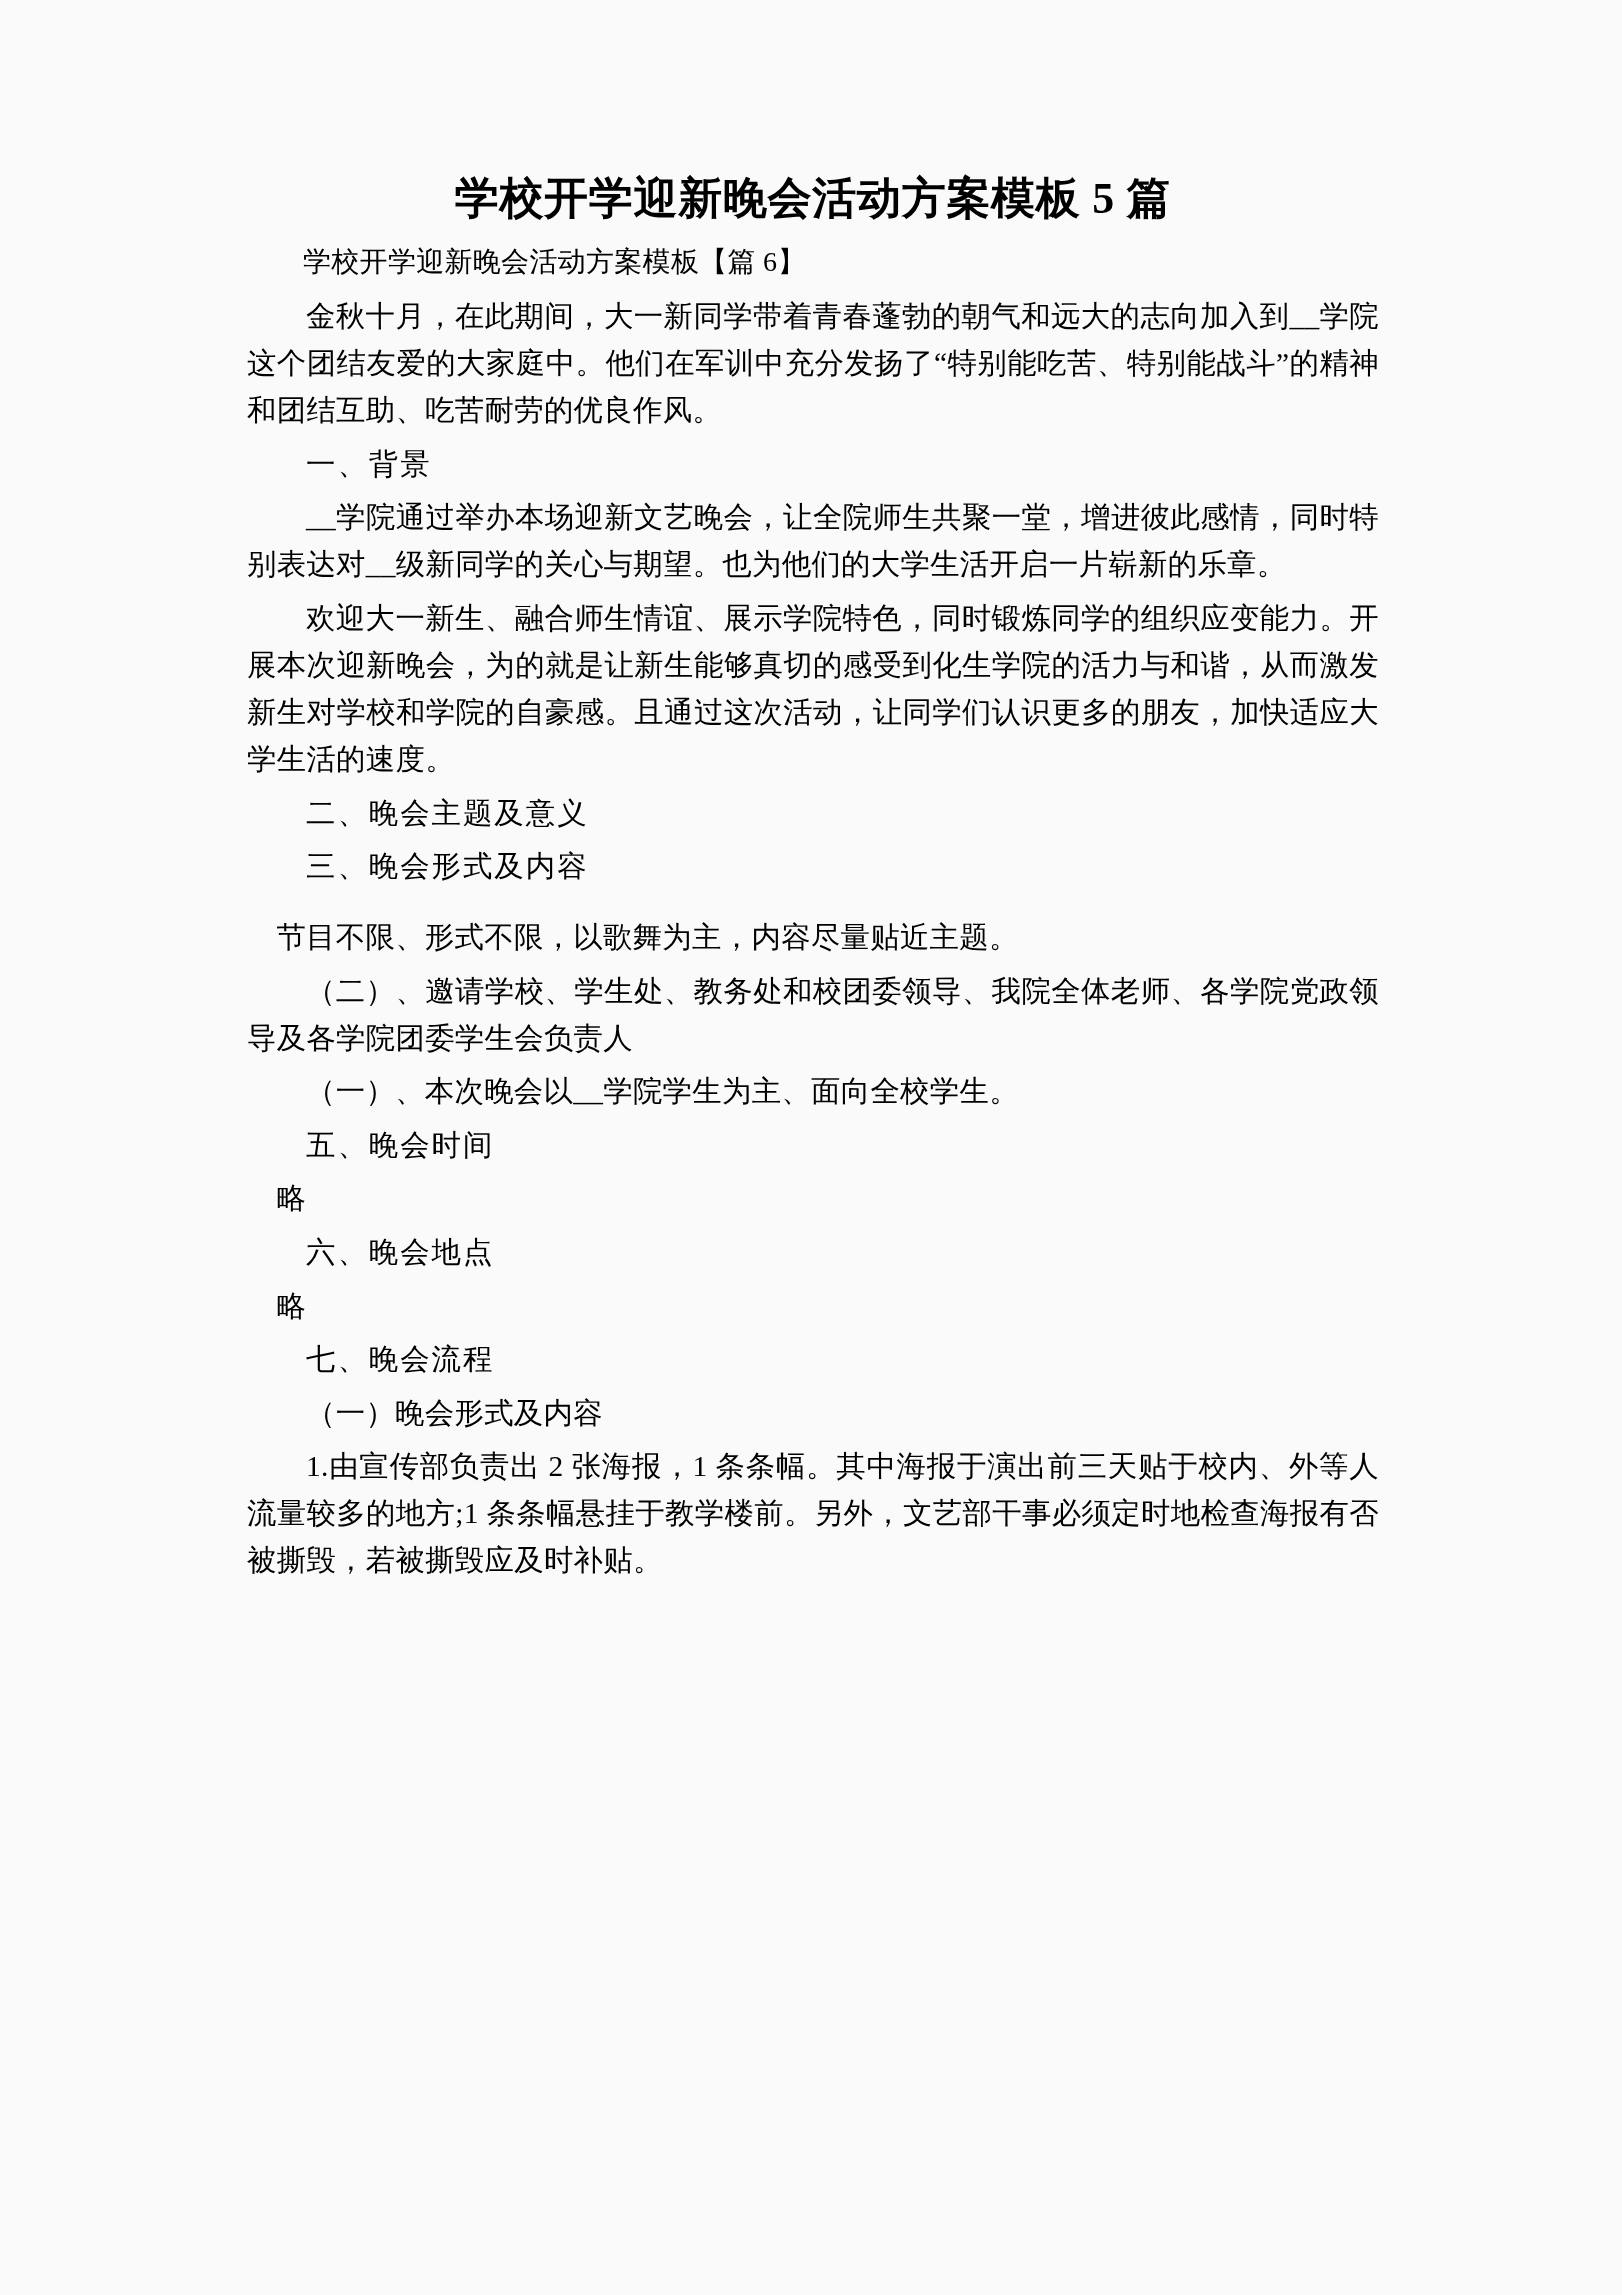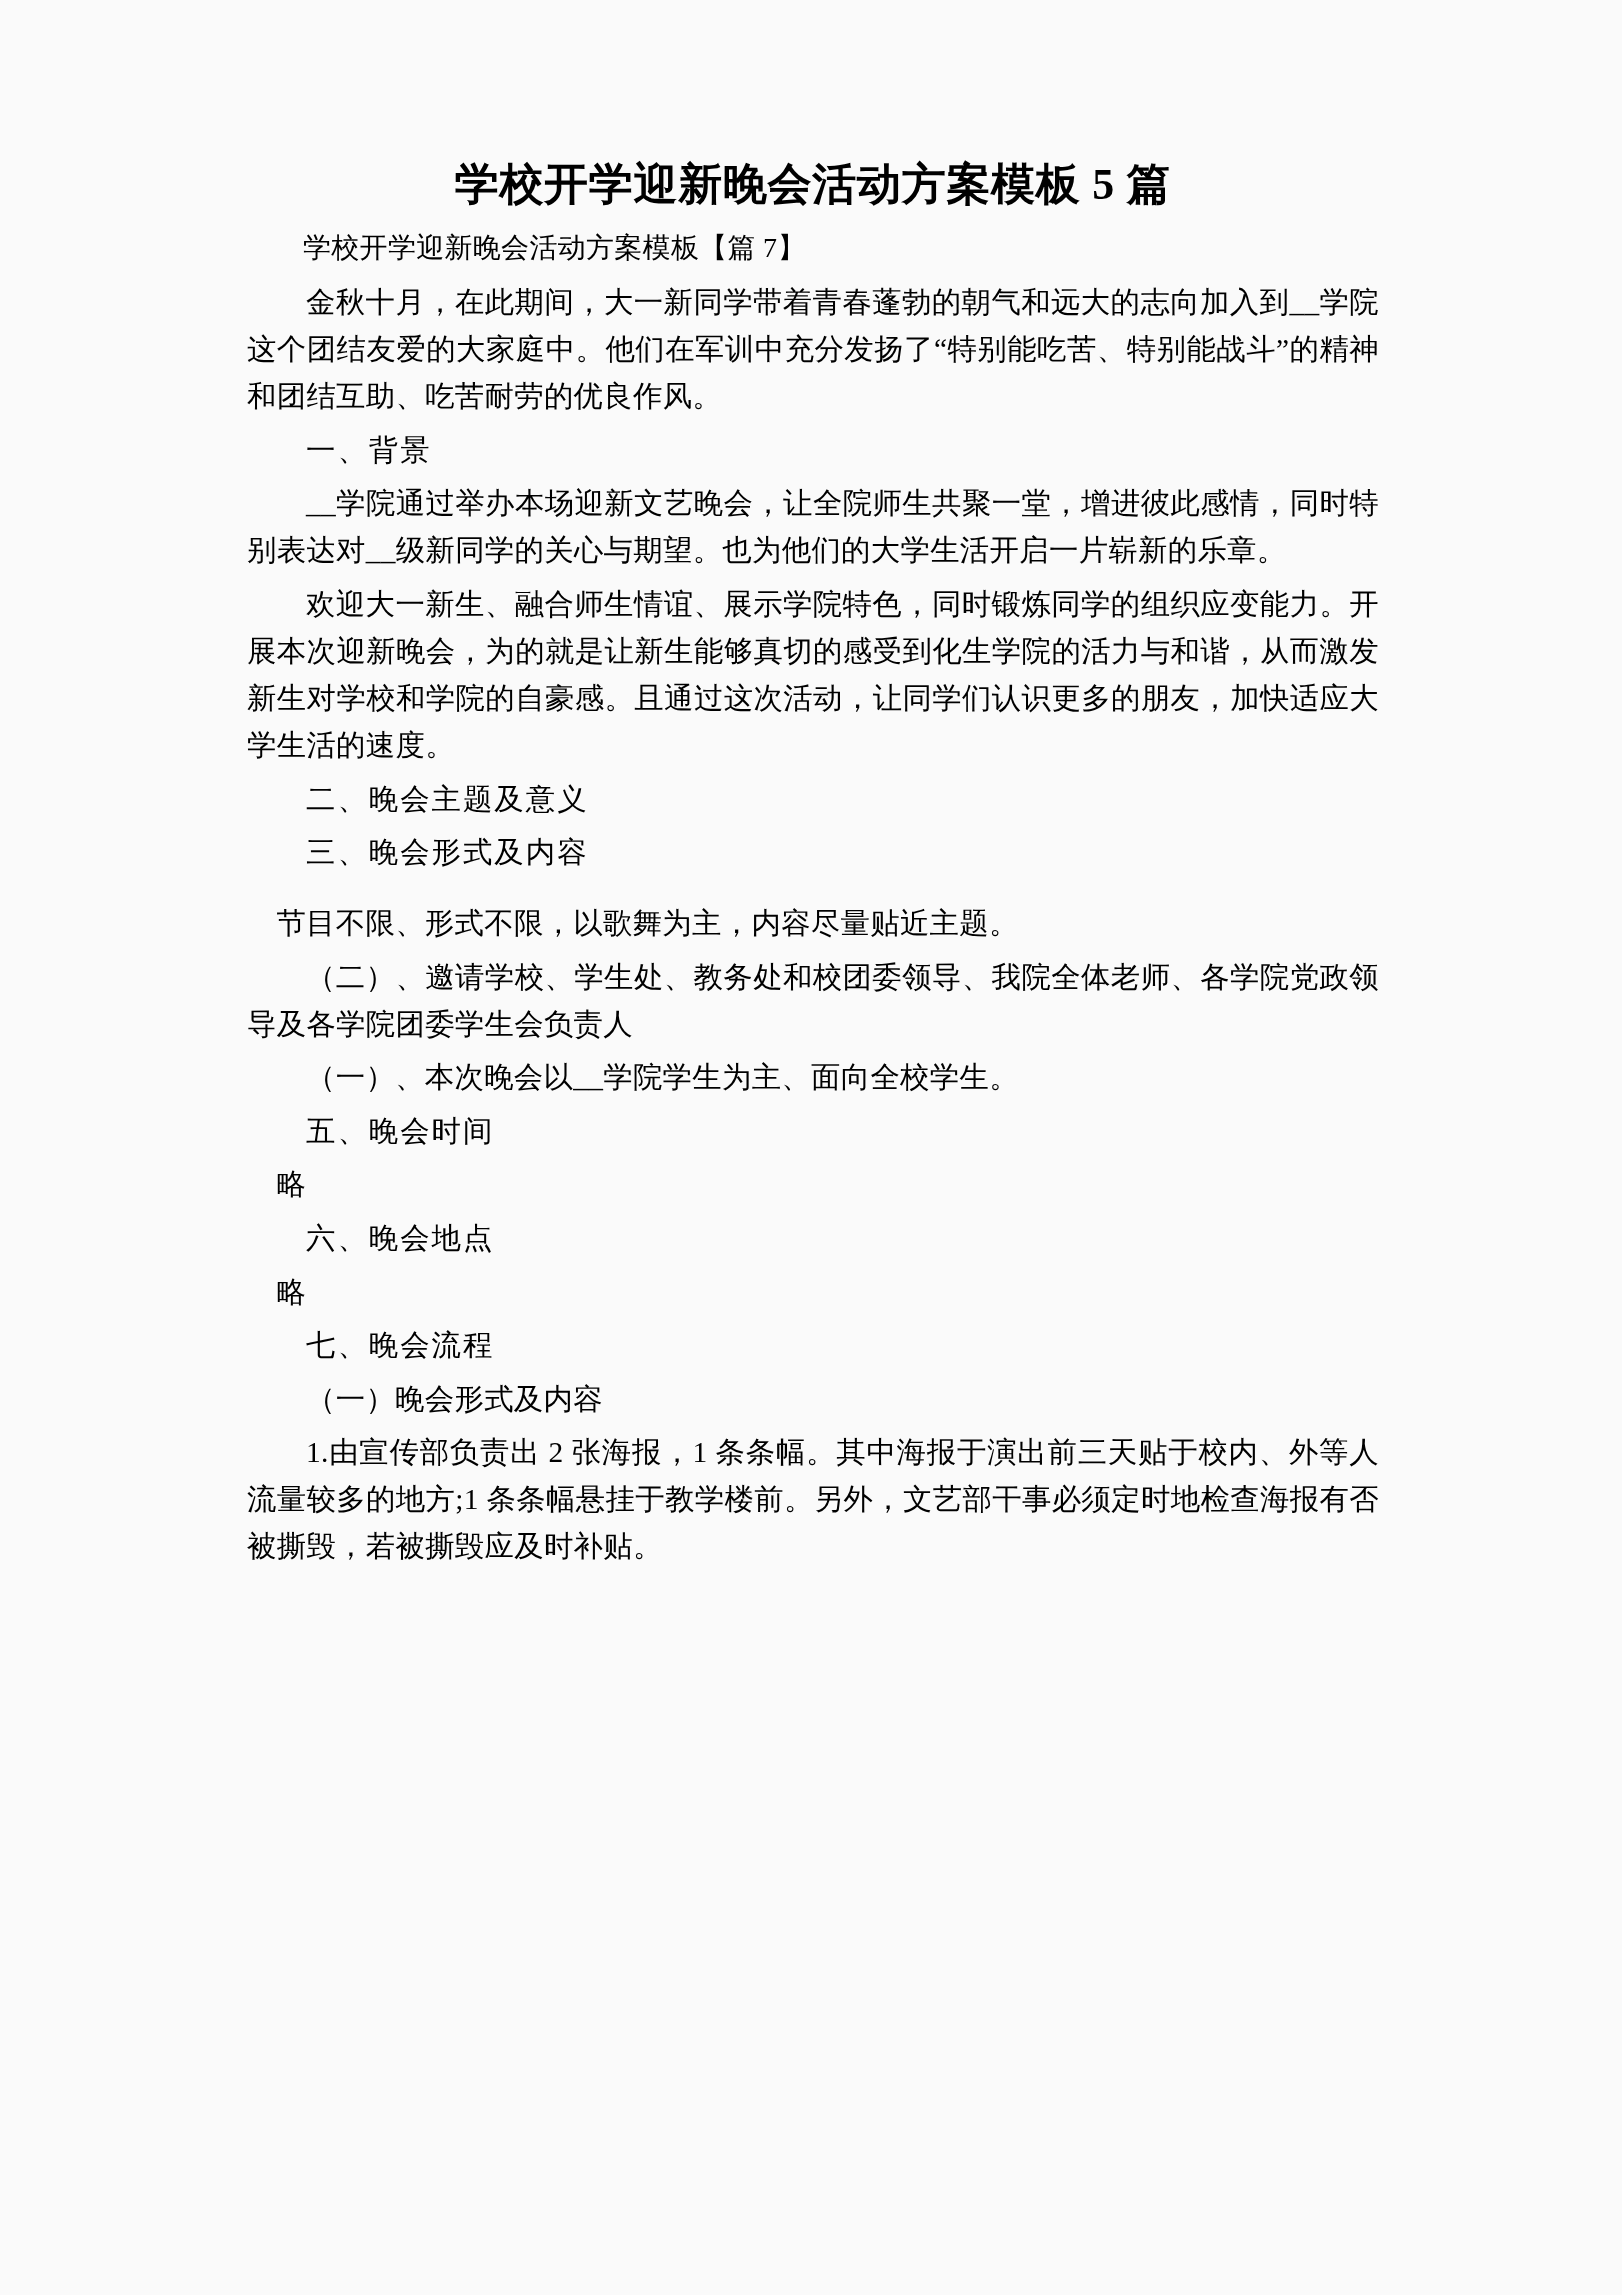--- a/index.html
+++ b/index.html
@@ -13,21 +13,21 @@
     height: 2295px;
     background: #fafafa;
     box-sizing: border-box;
     overflow: hidden;
     font-family: "Liberation Serif", "DejaVu Serif", serif;
     color: #000000;
   }
   .content {
     position: absolute;
     left: 247px;
-    top: 155px;
+    top: 169px;
     width: 1132px;
     font-family: Liberation Serif, serif;
   }
   .doc-title {
     font-size: 44px;
     font-weight: bold;
     text-align: center;
     line-height: 1.35;
     letter-spacing: 0.7px;
     margin: 0 0 13px 0;
@@ -61,21 +61,21 @@
     text-indent: 29.4px;
     margin-top: 24px;
   }
 </style>
 </head>
 <body>
 
 <div class="page">
   <div class="content">
     <h1 class="doc-title">学校开学迎新晚会活动方案模板 5 篇</h1>
-    <p class="subtitle">学校开学迎新晚会活动方案模板【篇 7】</p>
+    <p class="subtitle">学校开学迎新晚会活动方案模板【篇 6】</p>
     <div id="blocks">
         <p class="para">金秋十月，在此期间，大一新同学带着青春蓬勃的朝气和远大的志向加入到__学院这个团结友爱的大家庭中。他们在军训中充分发扬了“特别能吃苦、特别能战斗”的精神和团结互助、吃苦耐劳的优良作风。</p>
         <p class="para heading">一、背景</p>
         <p class="para">__学院通过举办本场迎新文艺晚会，让全院师生共聚一堂，增进彼此感情，同时特别表达对__级新同学的关心与期望。也为他们的大学生活开启一片崭新的乐章。</p>
         <p class="para">欢迎大一新生、融合师生情谊、展示学院特色，同时锻炼同学的组织应变能力。开展本次迎新晚会，为的就是让新生能够真切的感受到化生学院的活力与和谐，从而激发新生对学校和学院的自豪感。且通过这次活动，让同学们认识更多的朋友，加快适应大学生活的速度。</p>
         <p class="para heading">二、晚会主题及意义</p>
         <p class="para heading">三、晚会形式及内容</p>
         <p class="para flush">节目不限、形式不限，以歌舞为主，内容尽量贴近主题。</p>
         <p class="para">（二）、邀请学校、学生处、教务处和校团委领导、我院全体老师、各学院党政领导及各学院团委学生会负责人</p>
         <p class="para">（一）、本次晚会以__学院学生为主、面向全校学生。</p>

